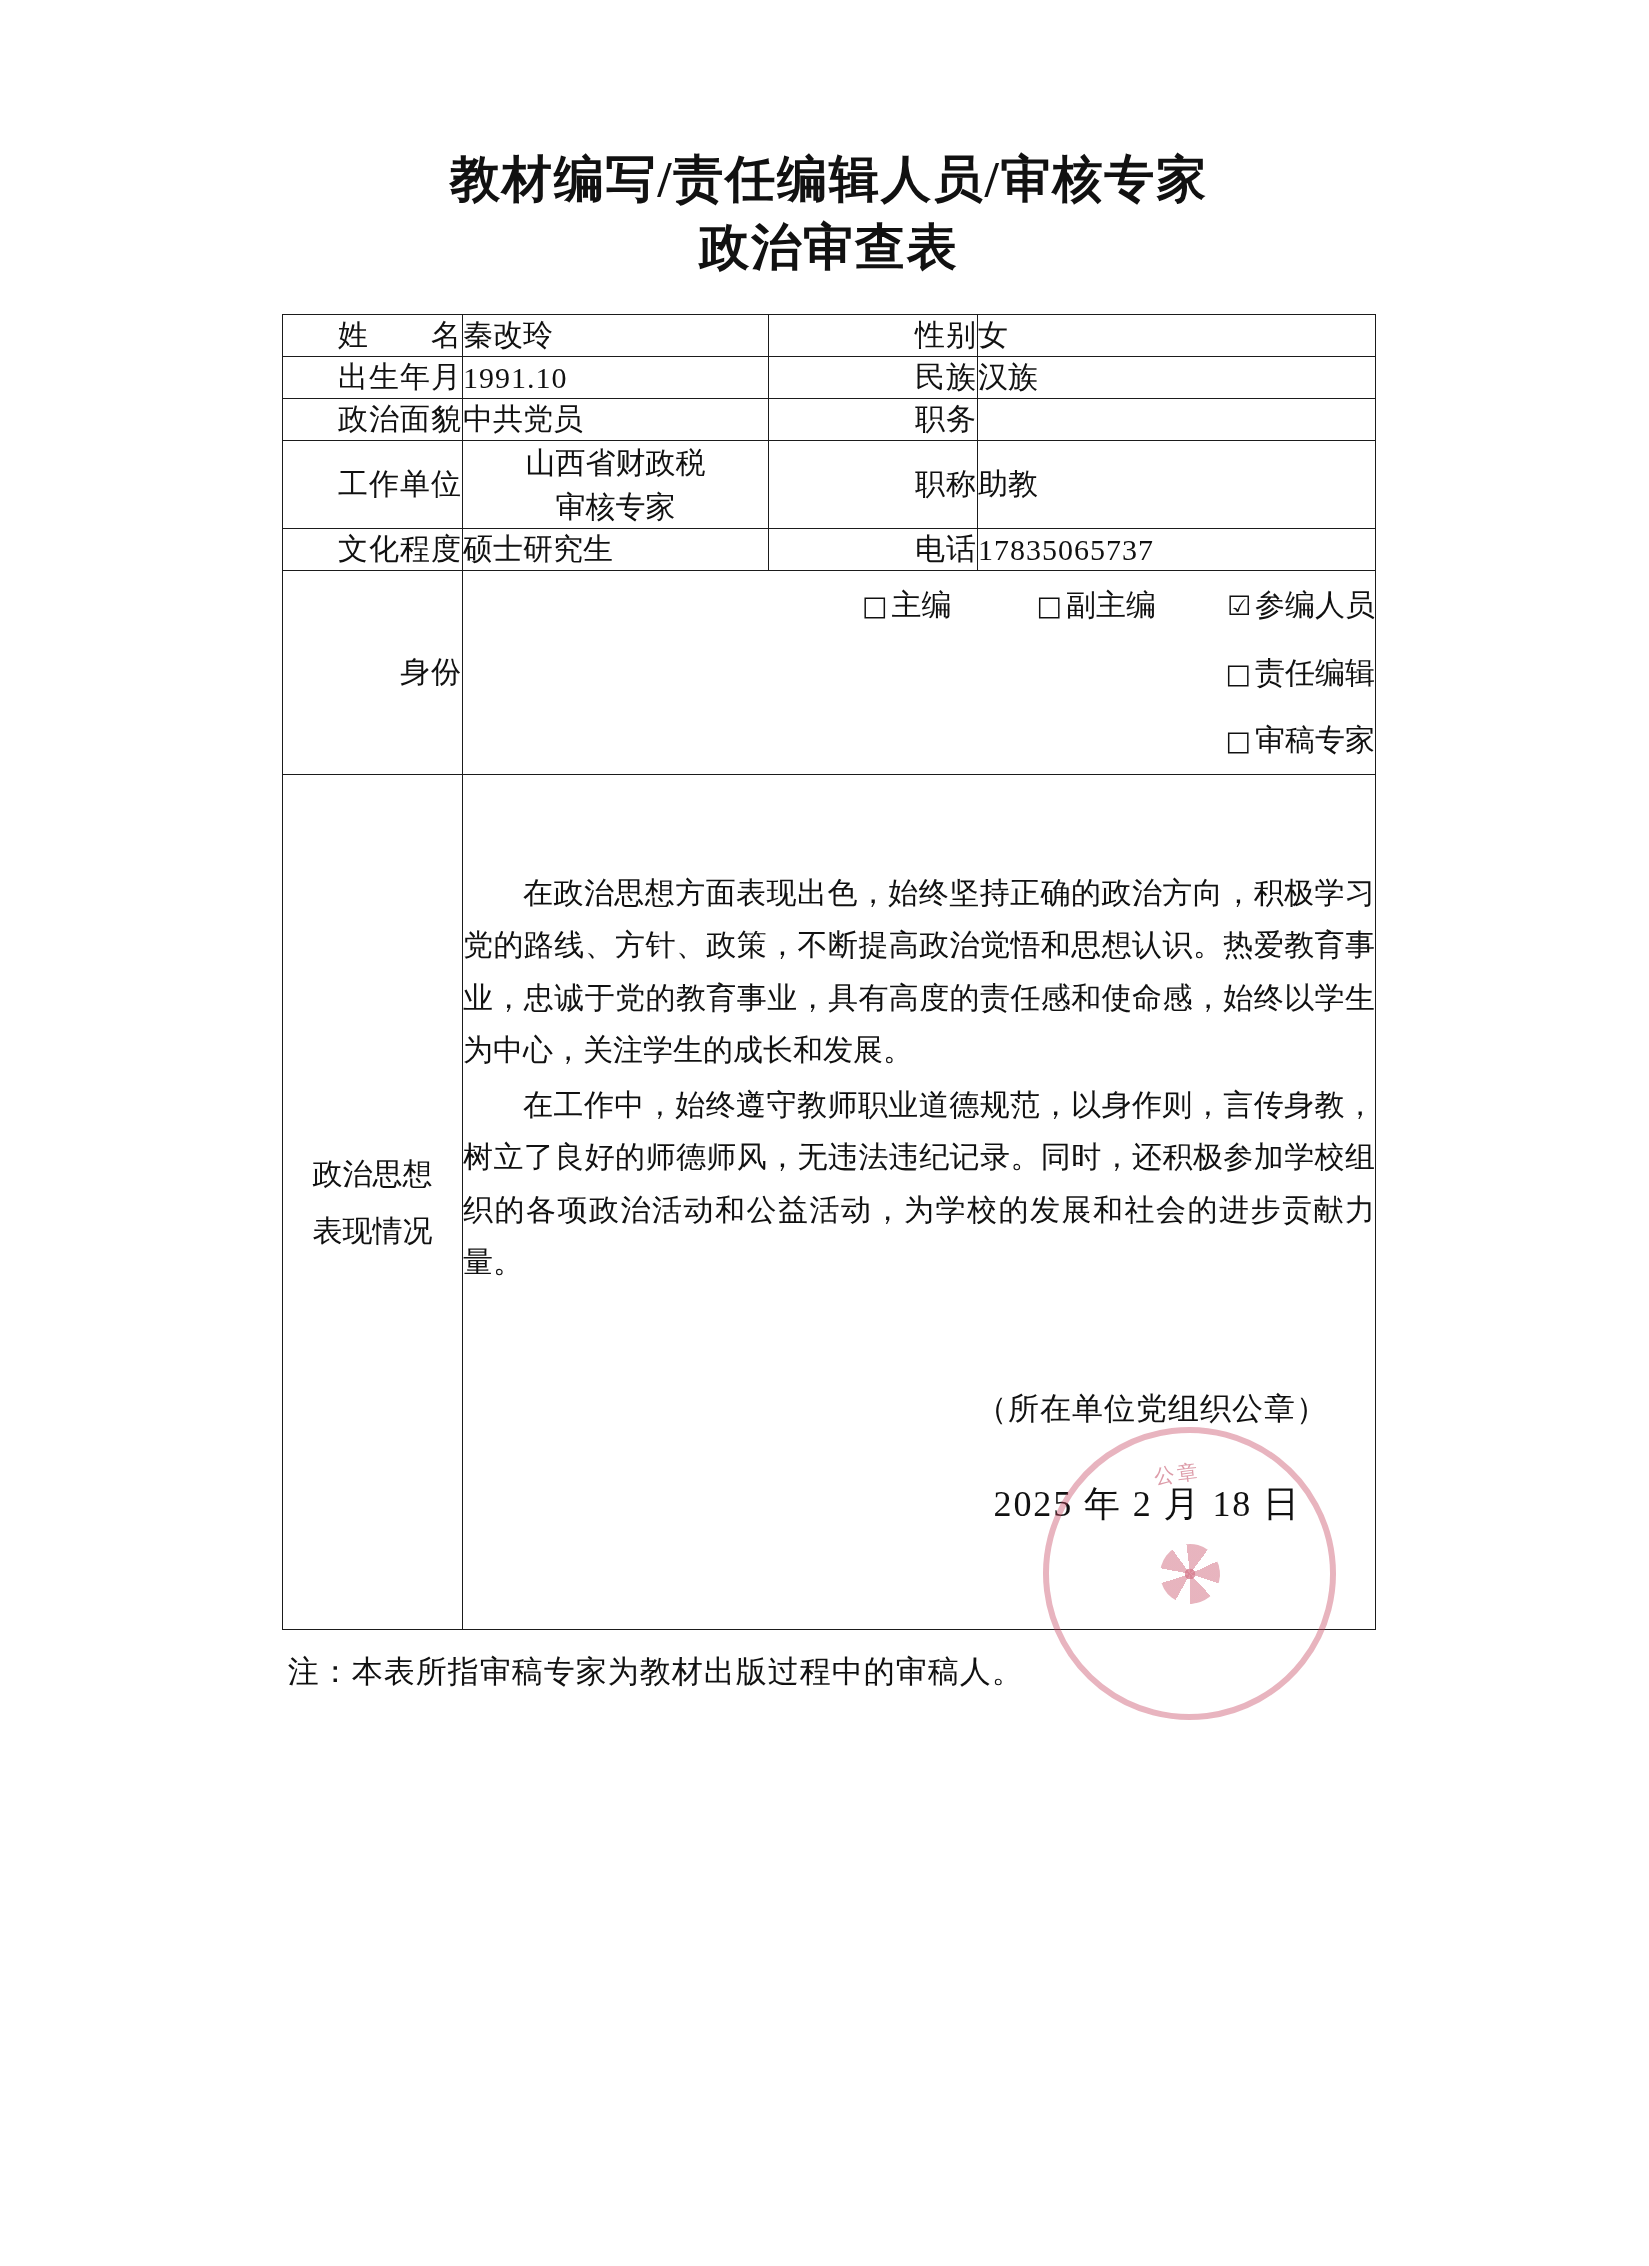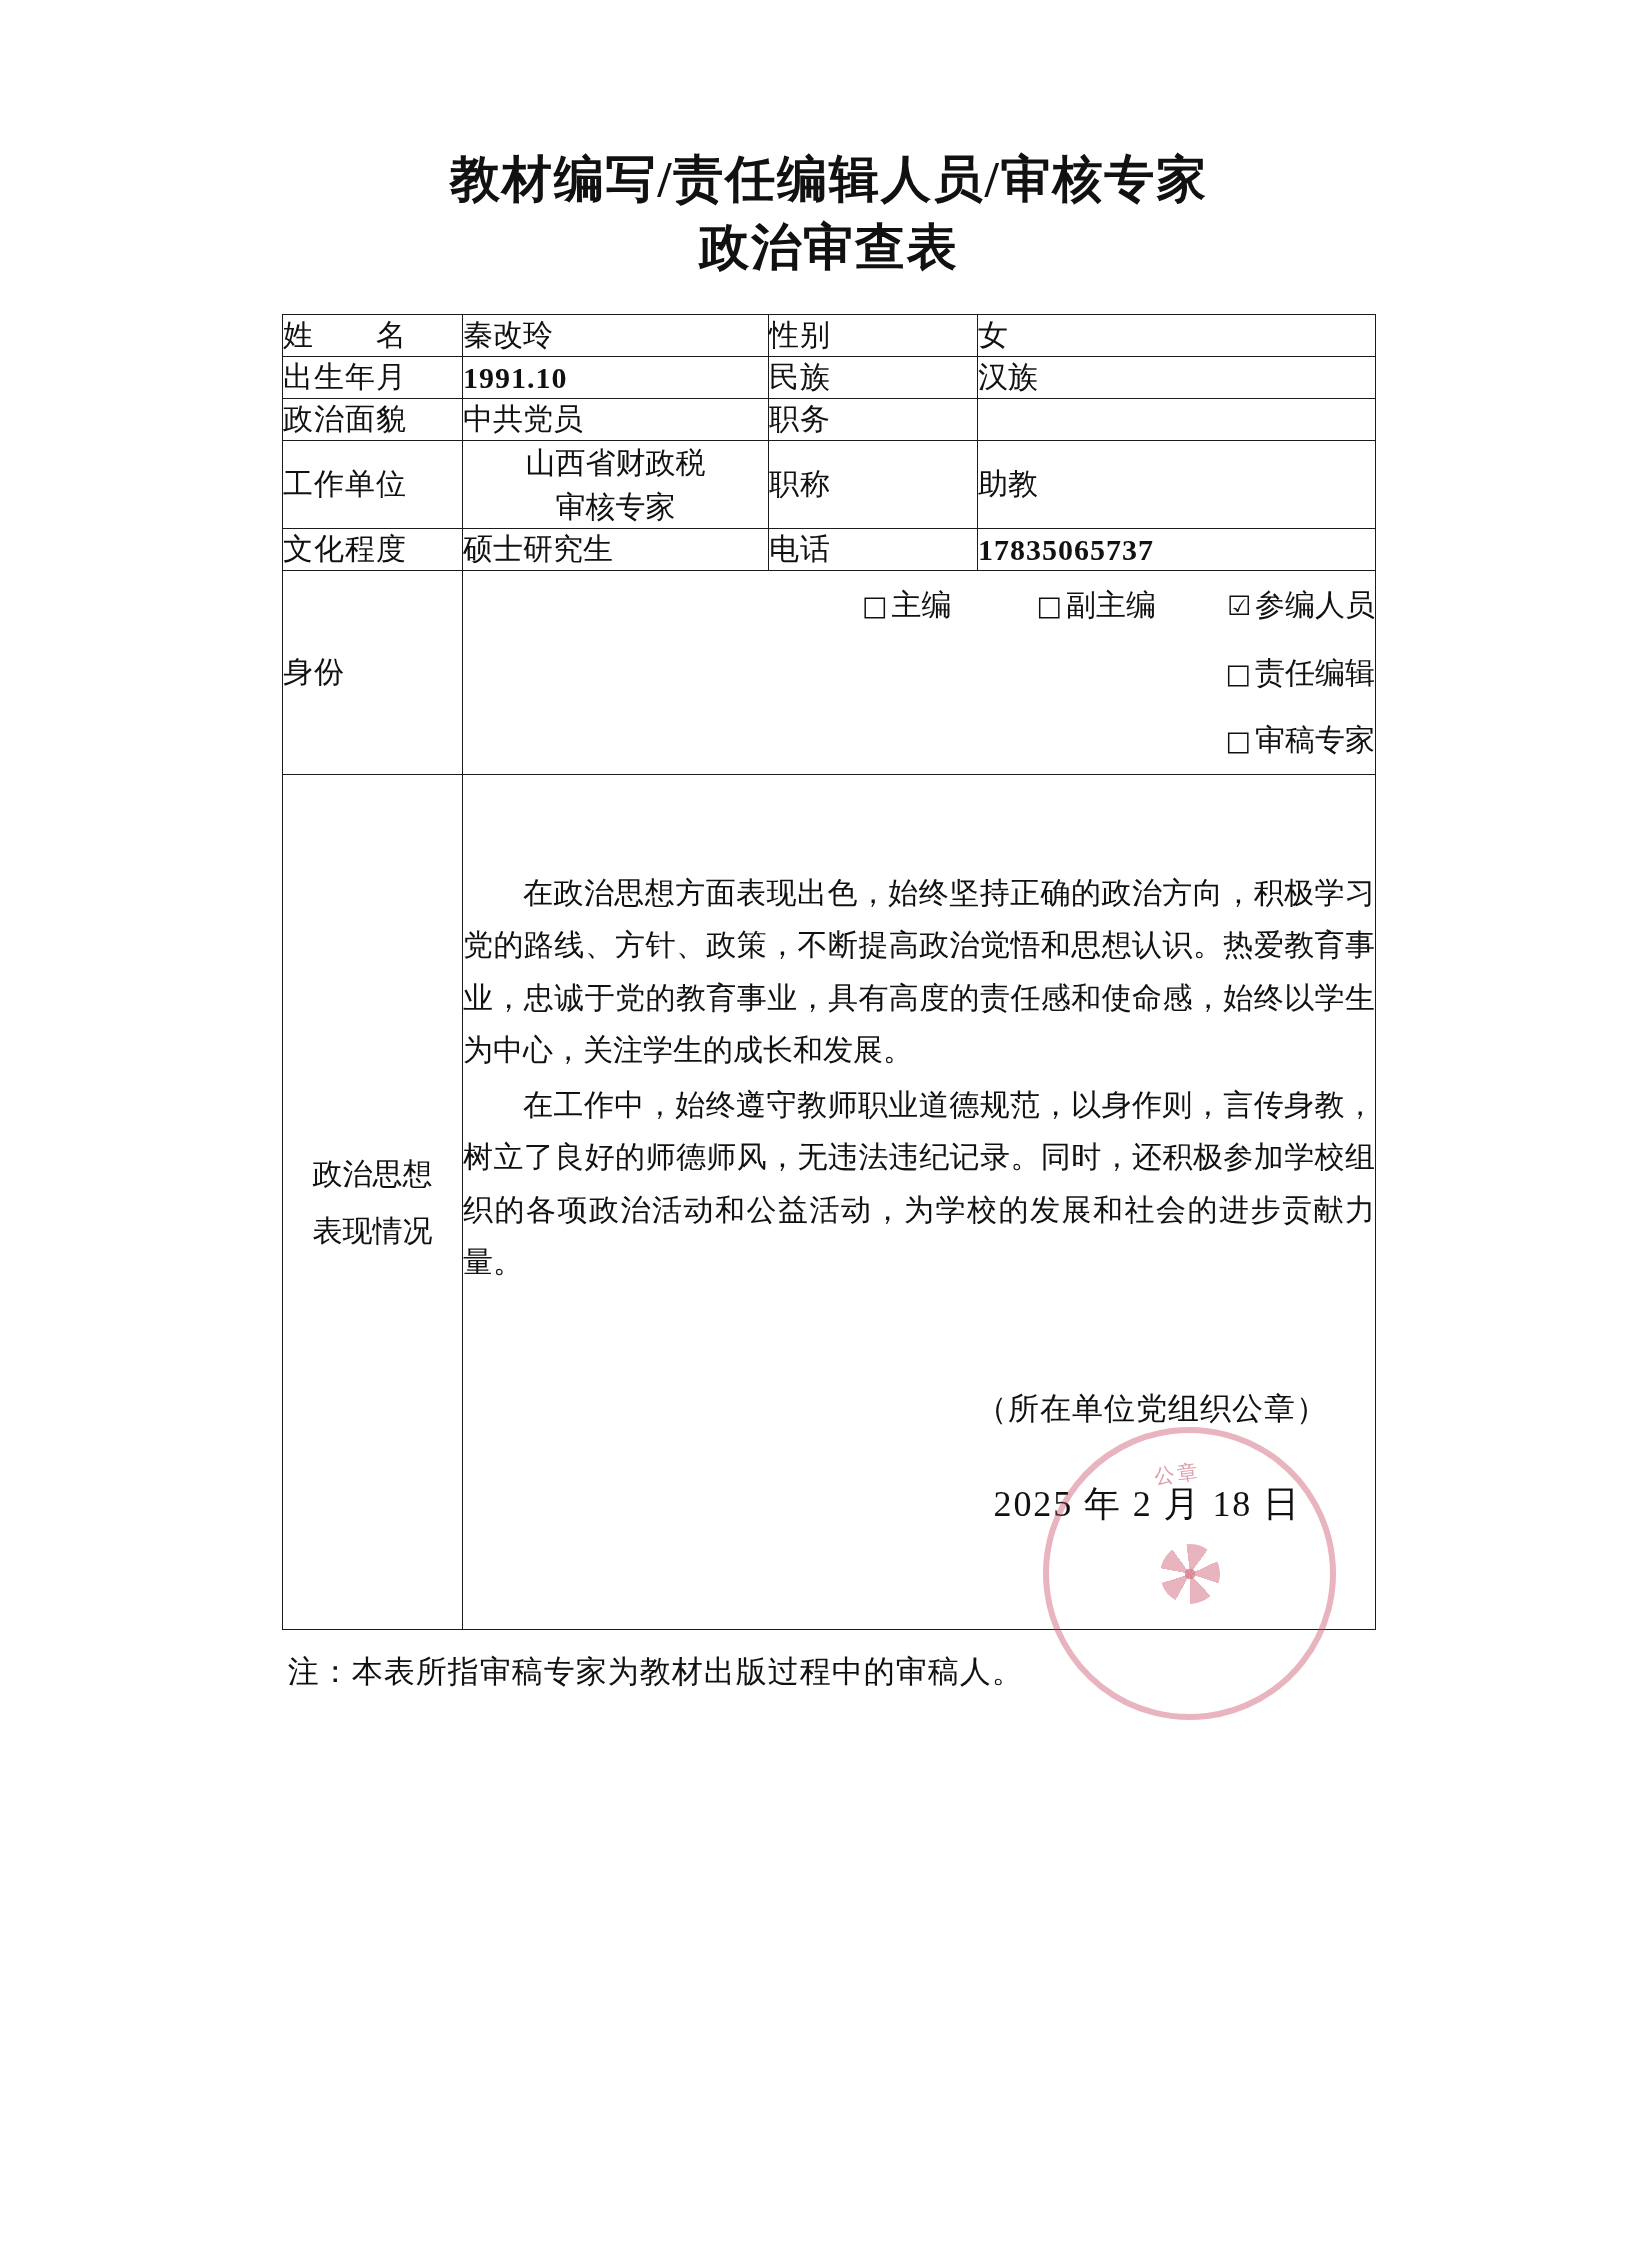--- a/index.html
+++ b/index.html
@@ -43,37 +43,36 @@
     table-layout: fixed;
   }
   table.form td {
     border: 1.9px solid #1b1b1b;
     padding: 0;
     vertical-align: middle;
     font-size: 30px;
     font-family: "Liberation Serif", "DejaVu Serif", serif;
   }
   .lbl {
-    text-align: left;
+    text-align: right;
     letter-spacing: 1px;
     padding: 13.6px 5.8px;
     white-space: nowrap;
   }
   .val {
     text-align: left;
     padding: 13.6px 9.7px;
     font-family: "Liberation Serif", "DejaVu Serif", serif;
   }
   .val-hand {
     font-size: 32px;
   }
   .val-num {
     font-size: 35px;
     letter-spacing: 1px;
-    font-weight: bold;
   }
   .two-line {
     line-height: 1.45;
     text-align: center;
     padding: 11.6px 9.7px;
     margin-top: 21px;
   }
   .identity-cell {
     padding: 25px 0 25px 33px;
     font-size: 30px;

